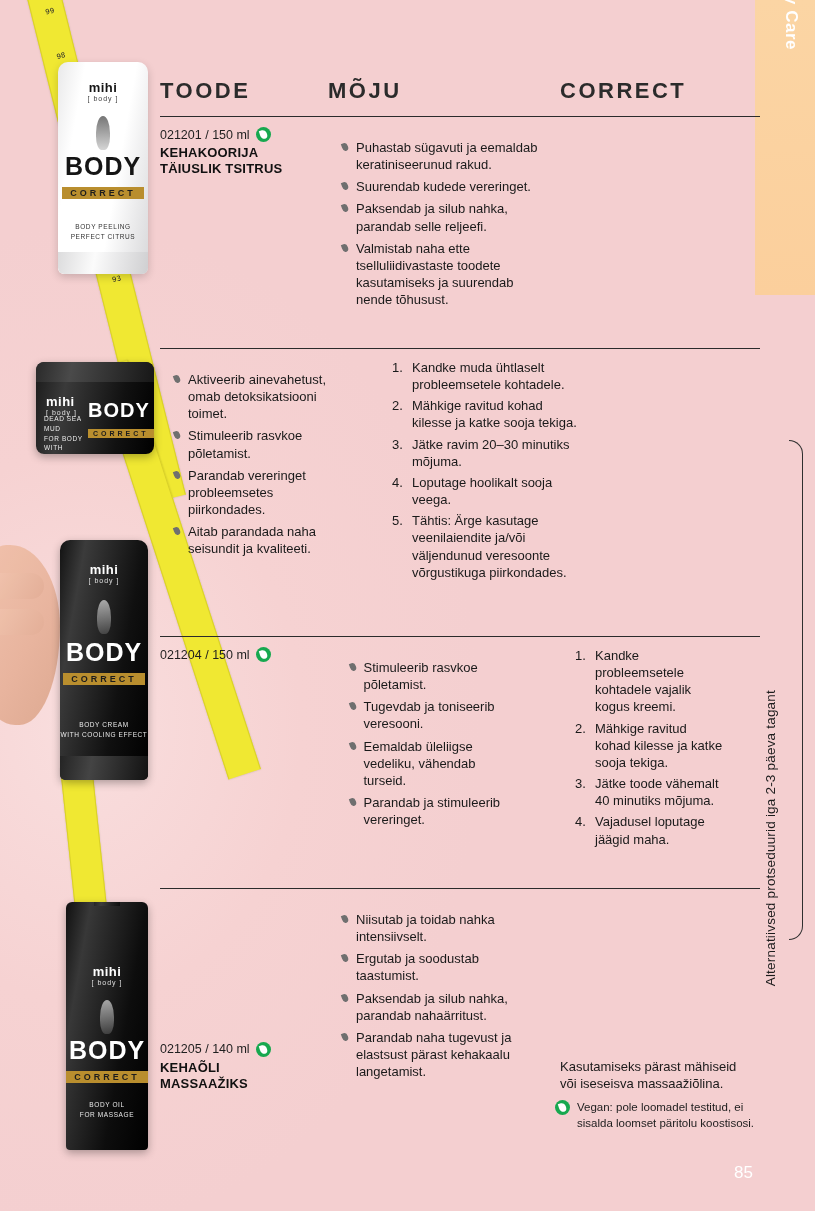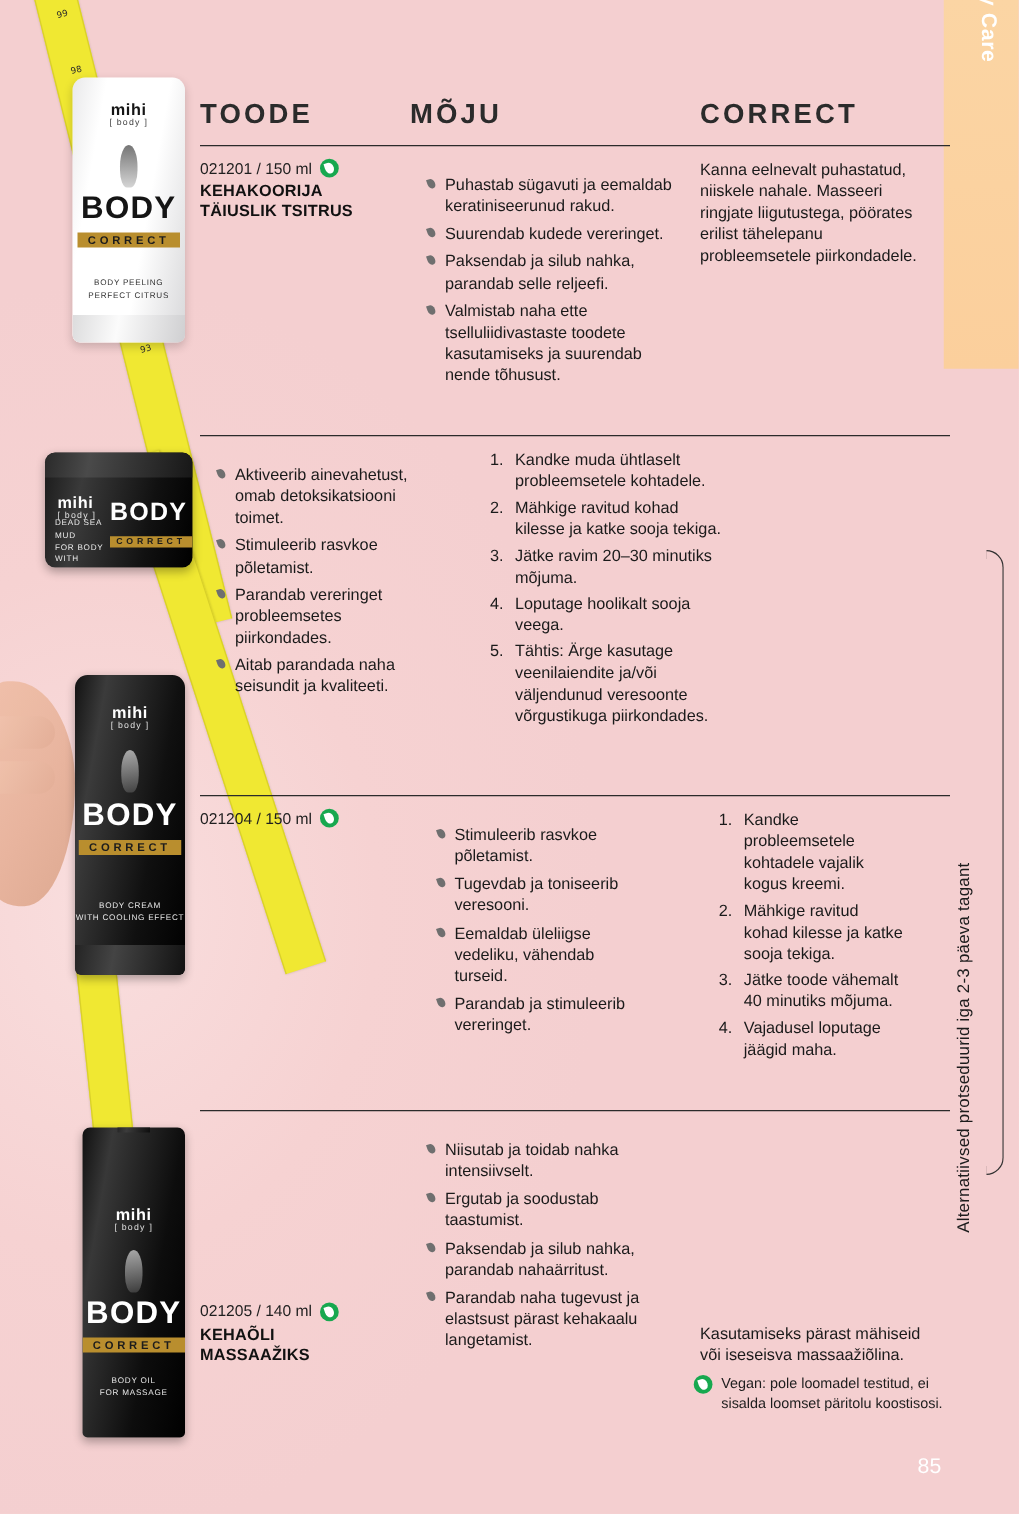--- a/index.html
+++ b/index.html
@@ -498,23 +498,20 @@
       </div>
     </div>
     <div class="col-b">
       <ul class="drops">
         <li>Puhastab sügavuti ja eemaldab keratiniseerunud rakud.</li>
         <li>Suurendab kudede vereringet.</li>
         <li>Paksendab ja silub nahka, parandab selle reljeefi.</li>
         <li>Valmistab naha ette tselluliidivastaste toodete kasutamiseks ja suurendab nende tõhusust.</li>
       </ul>
     </div>
-    <div class="col-c">
-      <div class="plain-text">Kanna eelnevalt puhastatud, niiskele nahale. Masseeri ringjate liigutustega, pöörates erilist tähelepanu probleemsetele piirkondadele.</div>
-    </div>
   </div>
 
   <div class="row" style="min-height:288px;">
     <div class="col-b">
       <ul class="drops" style="max-width:160px;">
         <li>Aktiveerib ainevahetust, omab detoksikatsiooni toimet.</li>
         <li>Stimuleerib rasvkoe põletamist.</li>
         <li>Parandab vereringet probleemsetes piirkondades.</li>
         <li>Aitab parandada naha seisundit ja kvaliteeti.</li>
       </ul>

